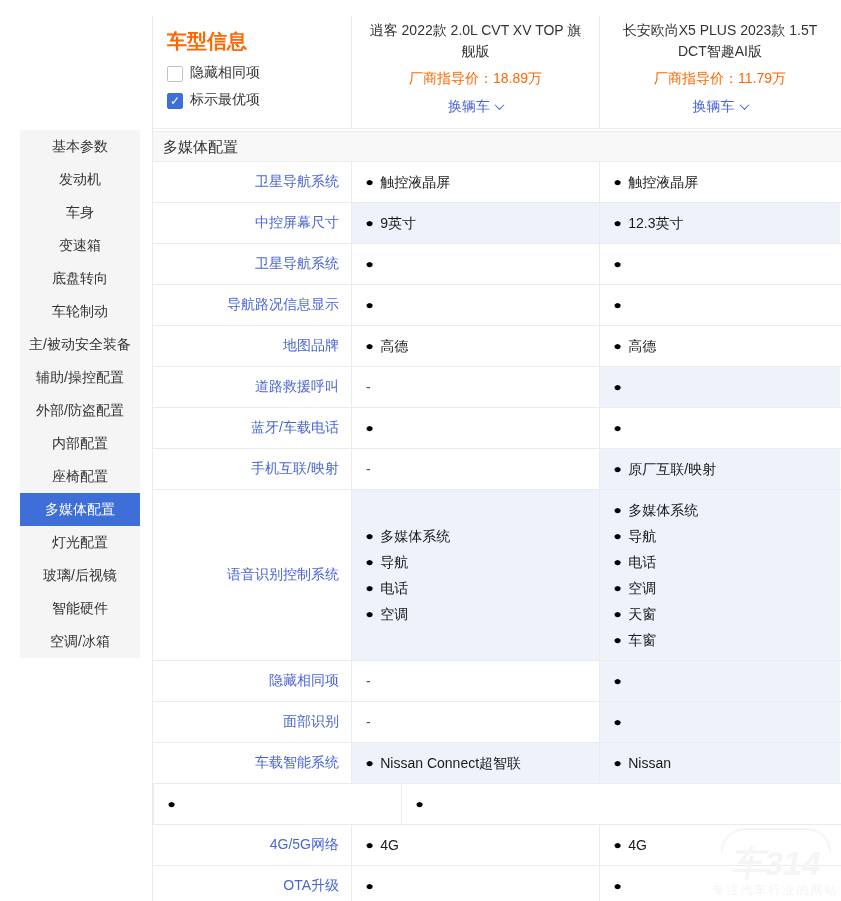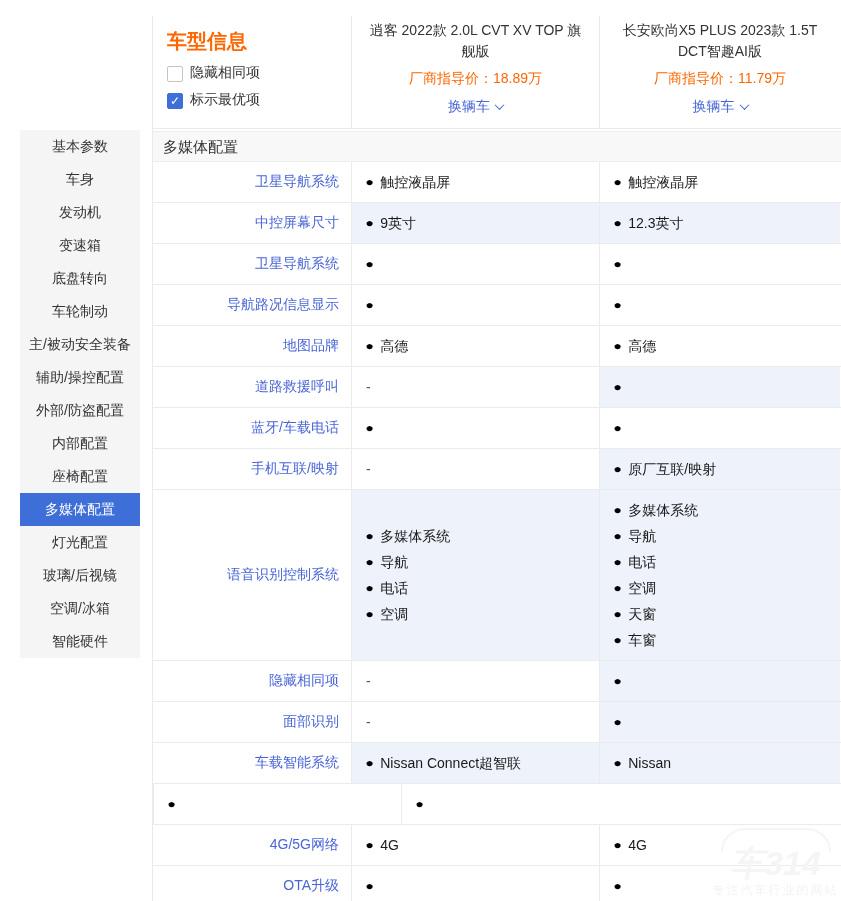--- a/index.html
+++ b/index.html
@@ -60,35 +60,35 @@
   .wm-car { width:110px; height:24px; border:2px solid #f5f5f5; border-bottom:none;
             border-radius:55px 55px 0 0; margin:0 auto; }
   .wm-logo { font-size:34px; font-weight:bold; font-style:italic; line-height:34px; margin-top:-6px; }
   .wm-slogan { font-size:12px; letter-spacing:2px; color:#f3f3f3; margin-top:2px; }
 </style>
 </head>
 <body>
 
 <nav class="sidebar">
     <div class="side-item">基本参数</div>
+    <div class="side-item">发动机</div>
     <div class="side-item">车身</div>
-    <div class="side-item">发动机</div>
     <div class="side-item">变速箱</div>
     <div class="side-item">底盘转向</div>
     <div class="side-item">车轮制动</div>
     <div class="side-item">主/被动安全装备</div>
     <div class="side-item">辅助/操控配置</div>
     <div class="side-item">外部/防盗配置</div>
     <div class="side-item">内部配置</div>
     <div class="side-item">座椅配置</div>
     <div class="side-item active">多媒体配置</div>
     <div class="side-item">灯光配置</div>
     <div class="side-item">玻璃/后视镜</div>
+    <div class="side-item">智能硬件</div>
     <div class="side-item">空调/冰箱</div>
-    <div class="side-item">智能硬件</div>
   </nav>
 
 <div class="content">
 
   <div class="chead">
     <div class="info-col">
       <div class="page-title">车型信息</div>
       <div class="opt">
         <span class="cb"></span>
         <span>隐藏相同项</span>

